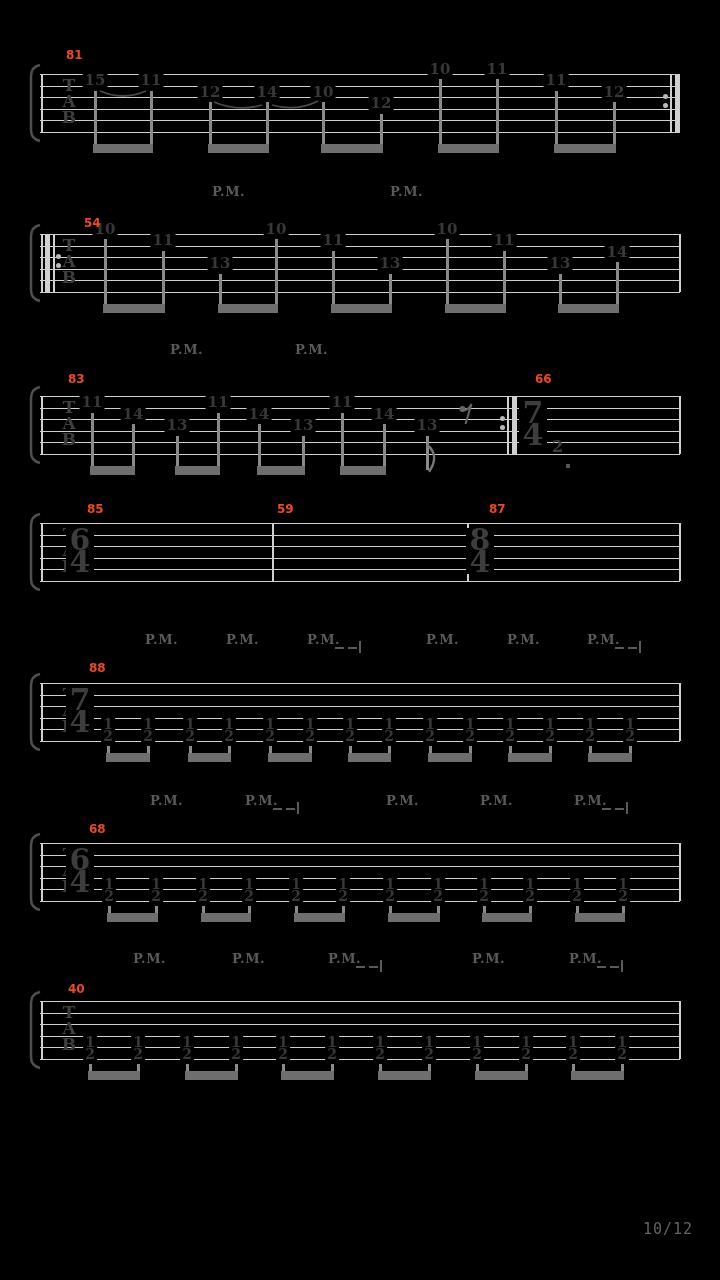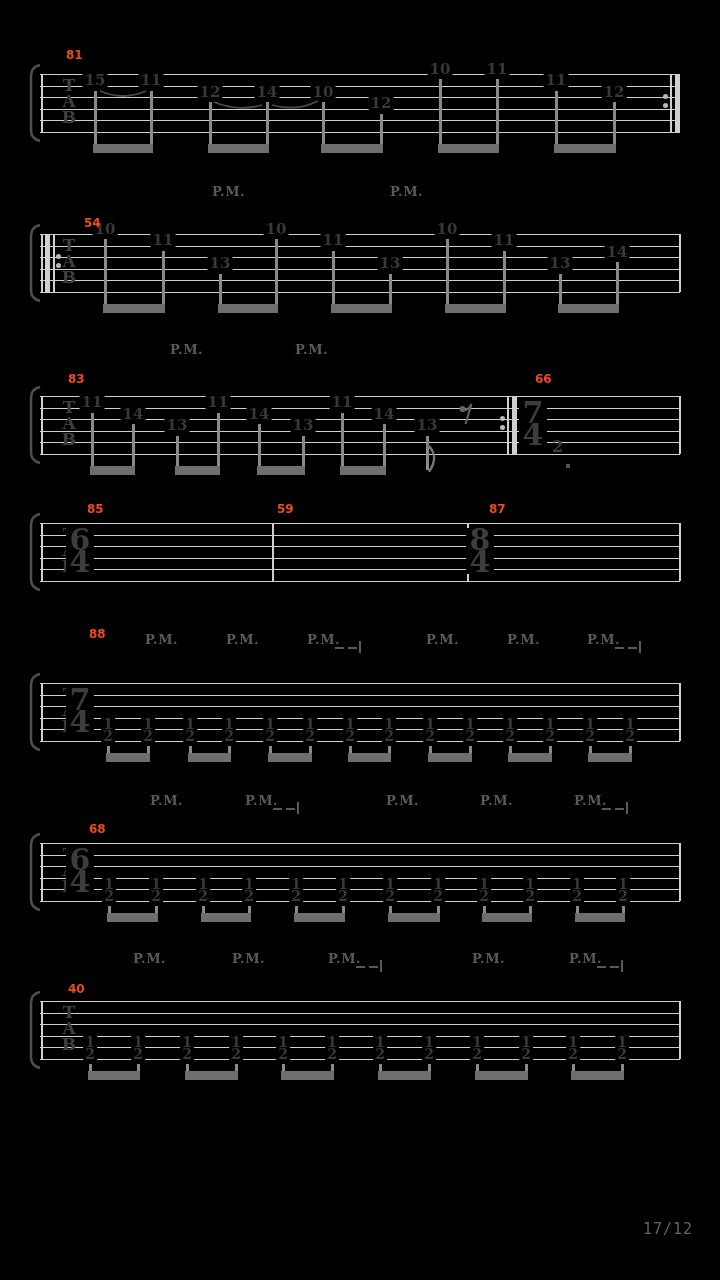--- a/index.html
+++ b/index.html
@@ -190,21 +190,21 @@
       <div class="hline" style="left: 40px; top: 694.6px; width: 640px;"></div>
       <div class="hline" style="left: 40px; top: 706.2px; width: 640px;"></div>
       <div class="hline" style="left: 40px; top: 717.8px; width: 640px;"></div>
       <div class="hline" style="left: 40px; top: 729.4px; width: 640px;"></div>
       <div class="hline" style="left: 40px; top: 741px; width: 640px;"></div>
       <div class="clefL" style="left: 69px; top: 686px;">T</div>
       <div class="clefL" style="left: 69px; top: 702px;">A</div>
       <div class="clefL" style="left: 69px; top: 718px;">B</div>
       <div class="bar" style="left: 41px; top: 683px; width: 1.5px; height: 58px;"></div>
       <div class="bar" style="left: 679px; top: 683px; width: 1.5px; height: 58px;"></div>
-      <div class="mnum" style="left: 89px; top: 628px;">88</div>
+      <div class="mnum" style="left: 89px; top: 662px;">88</div>
       <div class="fret cfret" style="left: 108px; top: 718.4px;">1</div>
       <div class="fret cfret" style="left: 108px; top: 730px;">2</div>
       <div class="fret cfret" style="left: 148px; top: 718.4px;">1</div>
       <div class="fret cfret" style="left: 148px; top: 730px;">2</div>
       <div class="fret cfret" style="left: 190px; top: 718.4px;">1</div>
       <div class="fret cfret" style="left: 190px; top: 730px;">2</div>
       <div class="fret cfret" style="left: 229px; top: 718.4px;">1</div>
       <div class="fret cfret" style="left: 229px; top: 730px;">2</div>
       <div class="fret cfret" style="left: 270px; top: 718.4px;">1</div>
       <div class="fret cfret" style="left: 270px; top: 730px;">2</div>
@@ -387,21 +387,21 @@
       <div class="pm" style="left: 328px; top: 953px;">P.M.</div>
       <div class="pmdash" style="left: 356px; top: 966px; width: 9px;"></div>
       <div class="pmdash" style="left: 369px; top: 966px; width: 9px;"></div>
       <div class="pmtick" style="left: 380px; top: 960px; height: 12px;"></div>
       <div class="pm" style="left: 472px; top: 953px;">P.M.</div>
       <div class="pm" style="left: 569px; top: 953px;">P.M.</div>
       <div class="pmdash" style="left: 597px; top: 966px; width: 9px;"></div>
       <div class="pmdash" style="left: 610px; top: 966px; width: 9px;"></div>
       <div class="pmtick" style="left: 621px; top: 960px; height: 12px;"></div>
     </div>
-  <div class="pageind" style="left:643px;top:1220px;">17/12</div>
+  <div class="pageind" style="left:643px;top:1220px;">10/12</div>
 <svg width="720" height="1280" class="overlay">
       <path d="M40 65 Q31 67 31 76 L31 130 Q31 139 40 141" stroke="#4f4f4f" stroke-width="2.5" fill="none"></path>
       <path d="M100 91 Q123 101 146 91" stroke="#4a4a4a" stroke-width="1.8" fill="none"></path>
       <path d="M214 102 Q238 112 262 105" stroke="#4a4a4a" stroke-width="1.8" fill="none"></path>
       <path d="M272 105 Q296 112 318 101" stroke="#4a4a4a" stroke-width="1.8" fill="none"></path>
       <path d="M40 225 Q31 227 31 236 L31 290 Q31 299 40 301" stroke="#4f4f4f" stroke-width="2.5" fill="none"></path>
       <path d="M40 387 Q31 389 31 398 L31 452 Q31 461 40 463" stroke="#4f4f4f" stroke-width="2.5" fill="none"></path>
       <path d="M427 444.8 C436 451.8 436 461.8 429 471.8" stroke="#777" stroke-width="2.5" fill="none"></path>
       <circle cx="462.5" cy="409" r="3" fill="#666"></circle>
       <path d="M471.5 404 Q469 410 462.5 410.5 M471.5 404 L465.5 424" stroke="#666" stroke-width="2" fill="none"></path>

